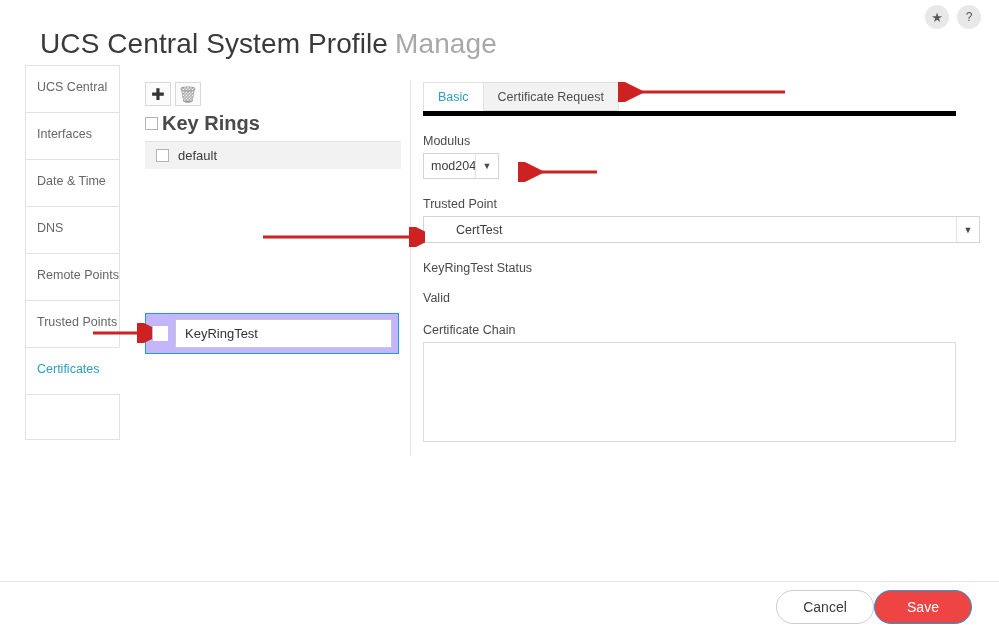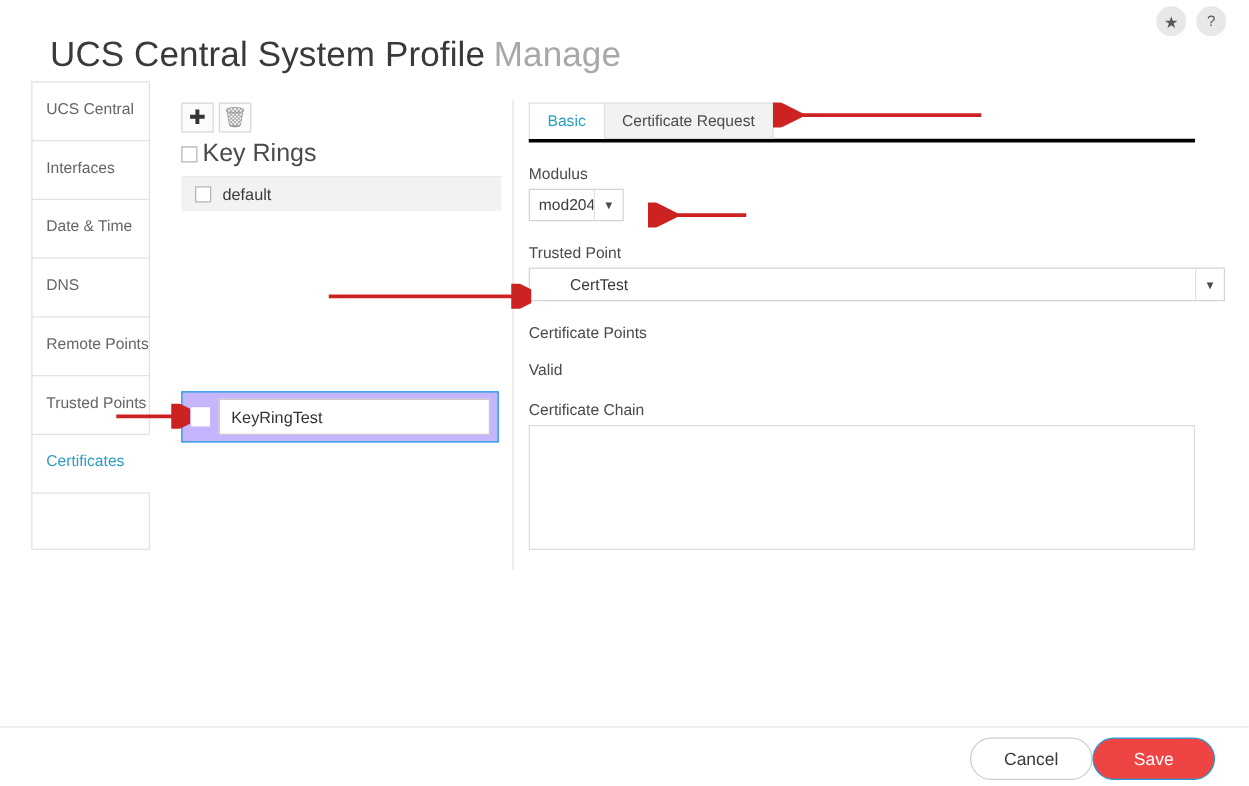--- a/index.html
+++ b/index.html
@@ -110,21 +110,21 @@
   .kr-header {
     display: flex;
     align-items: center;
     gap: 4px;
     padding-bottom: 6px;
     border-bottom: 1px solid #e2e2e2;
   }
   .kr-header-title {
     font-size: 20px;
     color: #4a4a4a;
-    font-weight: 400;
+    font-weight: 700;
   }
   .cbx {
     box-sizing: border-box;
     width: 13px; height: 13px;
     border: 1px solid #b4b4b4;
     background: #ffffff;
     flex: none;
     cursor: pointer;
   }
   .kr-row {
@@ -176,21 +176,21 @@
 
   
   .detail {
     position: absolute;
     left: 423px; top: 82px;
     width: 533px;
   }
   .tabs {
     display: flex;
     align-items: flex-end;
-    border-bottom: 3px solid #000000;
+    border-bottom: 5px solid #000000;
     width: 533px;
     height: 29px;
   }
   .tab {
     box-sizing: border-box;
     height: 29px;
     padding: 0 14px;
     display: flex;
     align-items: center;
     font-size: 12.5px;
@@ -368,21 +368,21 @@
 
   <div class="field">
     <div class="field-label">Trusted Point</div>
     <div class="select trusted">
       <div class="val">CertTest</div>
       <div class="caret">▼</div>
     </div>
   </div>
 
   <div class="field">
-    <div class="field-label">Certificate Points</div>
+    <div class="field-label">KeyRingTest Status</div>
     <div class="status-value">Valid</div>
   </div>
 
   <div class="field">
     <div class="field-label">Certificate Chain</div>
     <textarea class="chain-box" placeholder="" style=""></textarea>
   </div>
 </div>
 
 <div class="footer-divider"></div>

